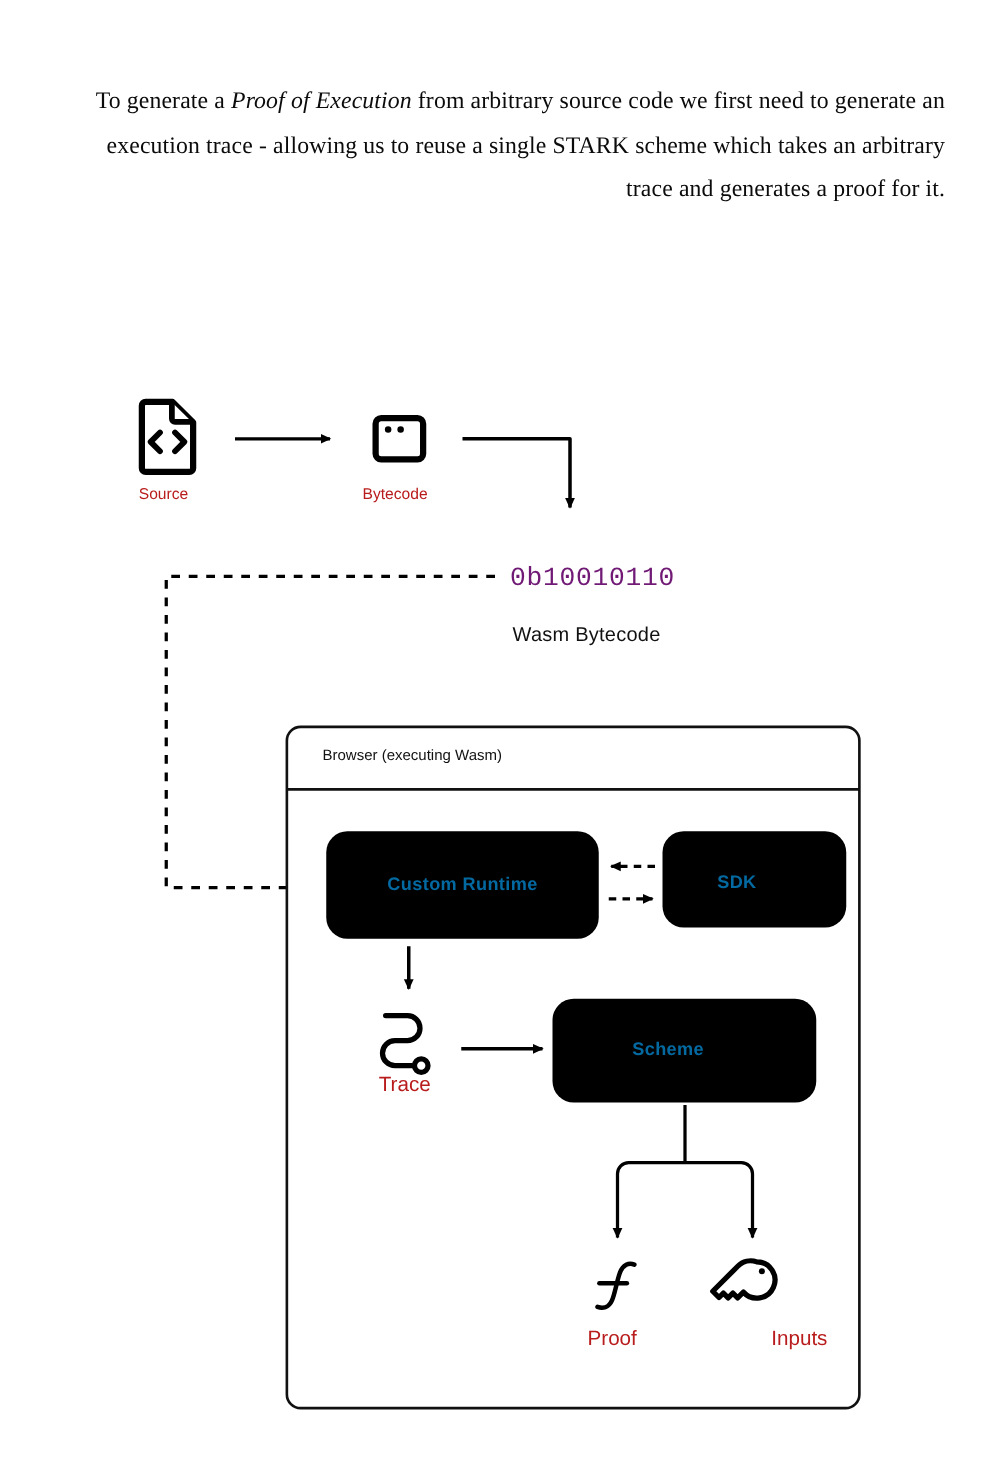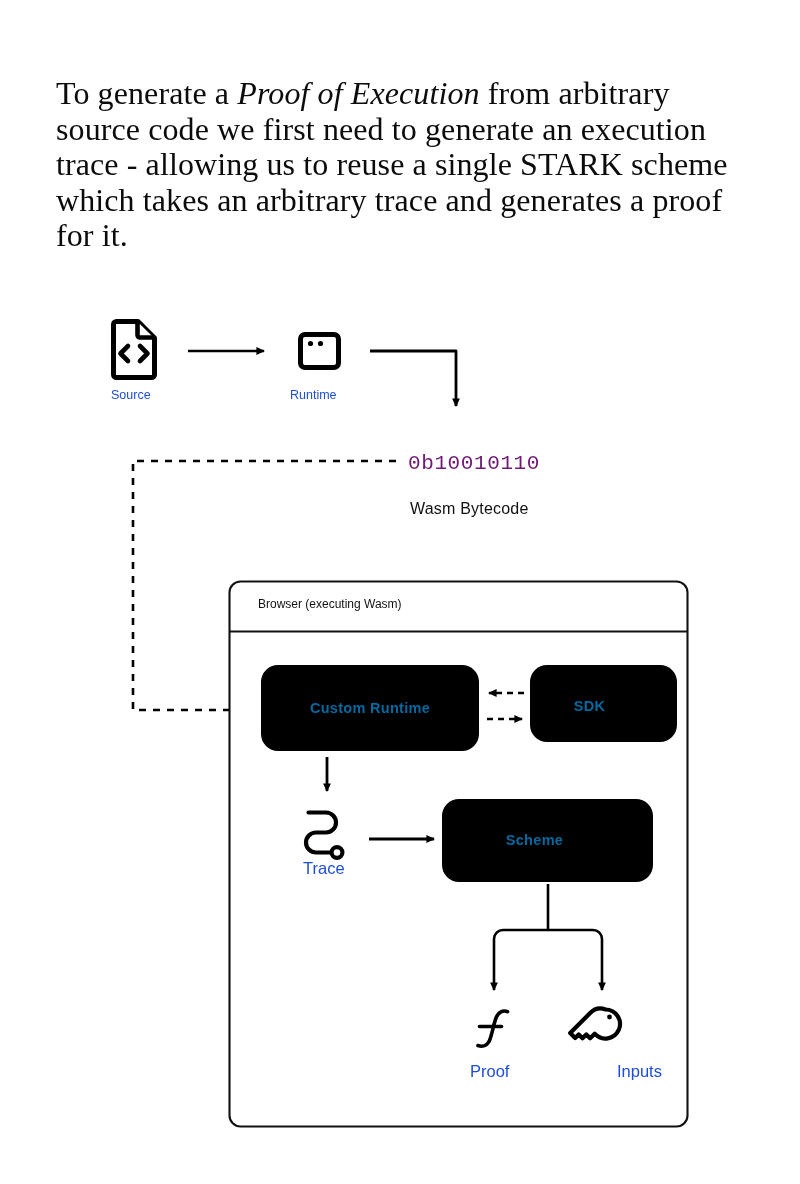--- a/index.html
+++ b/index.html
@@ -16,44 +16,45 @@
     color: #000000;
   }
 
   
   #intro-paragraph {
     position: absolute;
     left: 56px;
     top: 44px;
     width: 700px;
     font-family: "Liberation Serif", serif;
-    font-size: 32px;
+    font-size: 19px;
     line-height: 35.5px;
     color: #0b0b0b;
     letter-spacing: 0.1px;
+    text-align: right;
   }
   #intro-paragraph .em {
     font-style: italic;
   }
 
   
   #diagram {
     position: absolute;
     left: 0;
     top: 0;
     width: 800px;
     height: 1184px;
     pointer-events: none;
   }
   #diagram svg { display: block; }
   .icon-caption {
     position: absolute;
     font-family: "Liberation Sans", sans-serif;
     font-size: 16.5px;
-    color: #1d4ed8;
+    color: #b91c1c;
     white-space: nowrap;
   }
   .box-text {
     position: absolute;
     font-family: "Liberation Sans", sans-serif;
     font-size: 14.5px;
     font-weight: bold;
     color: #0369a1;
     letter-spacing: 0.3px;
     white-space: nowrap;
@@ -195,21 +196,21 @@
              l-3.5 3.5
              l-5 -5
              l20 -20
              a14.5 14.5 0 0 1 15.3 -3.5 z" fill="#ffffff" stroke="#000000" stroke-width="4.2" stroke-linejoin="round" stroke-linecap="round"></path>
     <circle cx="609.5" cy="1017" r="2.4" fill="#000000"></circle>
   </g>
 </svg>
 </div>
 
 <span class="icon-caption" id="source-caption">Source</span>
-<span class="icon-caption" id="compiler-caption">Runtime</span>
+<span class="icon-caption" id="compiler-caption">Bytecode</span>
 
 <span id="bytecode-value">0b10010110</span>
 <span id="bytecode-caption">Wasm Bytecode</span>
 
 <span id="browser-title">Browser (executing Wasm)</span>
 
 <span class="box-text" id="runtime-text">Custom Runtime</span>
 <span class="box-text" id="sdk-text">SDK</span>
 <span class="box-text" id="scheme-text">Scheme</span>
 

